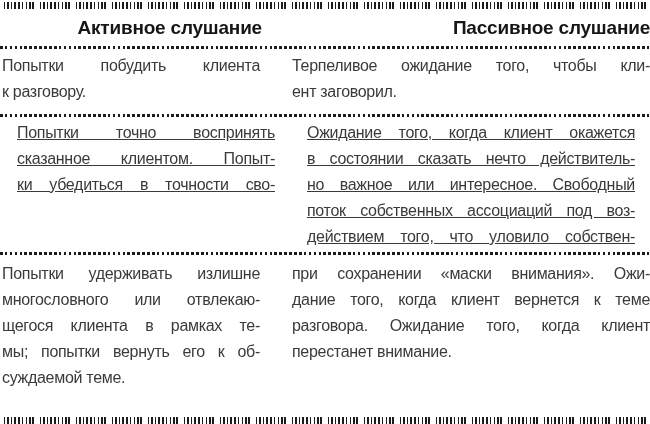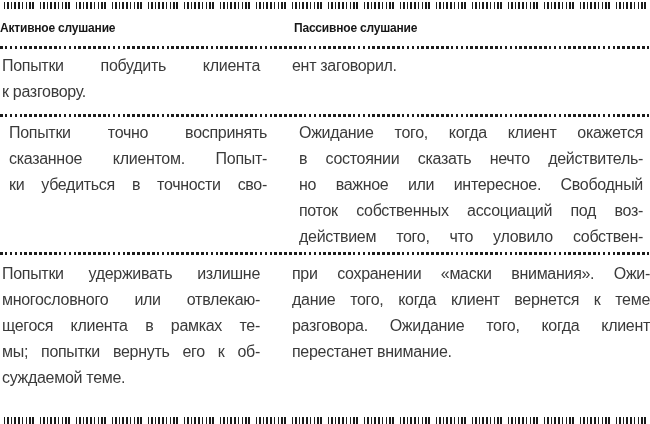--- a/index.html
+++ b/index.html
@@ -39,32 +39,32 @@
     background-position: 0 50%;
     background-repeat: no-repeat;
   }
   .header-row {
     display: flex;
     height: 37px;
     align-items: center;
   }
   .header-cell {
     font-weight: bold;
-    font-size: 12px;
+    font-size: 19px;
     letter-spacing: -0.2px;
     color: #161616;
-    text-align: left;
+    text-align: right;
   }
   .header-cell.left  { width: 262px; }
   .gutter            { width: 32px; }
   .header-cell.right { flex: 1; }
   .body-rows { display: flex; flex-direction: column; }
   .t-row { display: flex; }
   .t-row.r1 { padding: 3px 0 9px; }
-  .t-row.r2 { padding: 2px 7px 2px; }
+  .t-row.r2 { padding: 2px 15px 2px; text-decoration: underline; }
   .t-row.r3 { padding: 5px 0 0; }
   .cell {
     font-size: 16px;
     line-height: 26px;
     letter-spacing: -0.3px;
     color: #3a3a3a;
   }
   .cell.left {
     width: 260px;
     padding-left: 2px;
@@ -97,20 +97,21 @@
   <div class="dotted-sep"></div>
 
   <div class="body-rows">
       <div class="t-row r1">
         <div class="cell left">
           <div class="text-line">Попытки побудить клиента</div>
           <div class="text-line last">к разговору.</div>
         </div>
         <div class="gutter"></div>
         <div class="cell right">
+          <div class="text-line">Терпеливое ожидание того, чтобы кли-</div>
           <div class="text-line last">ент заговорил.</div>
         </div>
       </div>
       <div class="dotted-sep"></div>
       <div class="t-row r2">
         <div class="cell left">
           <div class="text-line">Попытки точно воспринять</div>
           <div class="text-line">сказанное клиентом. Попыт-</div>
           <div class="text-line">ки убедиться в точности сво-</div>
         </div>

